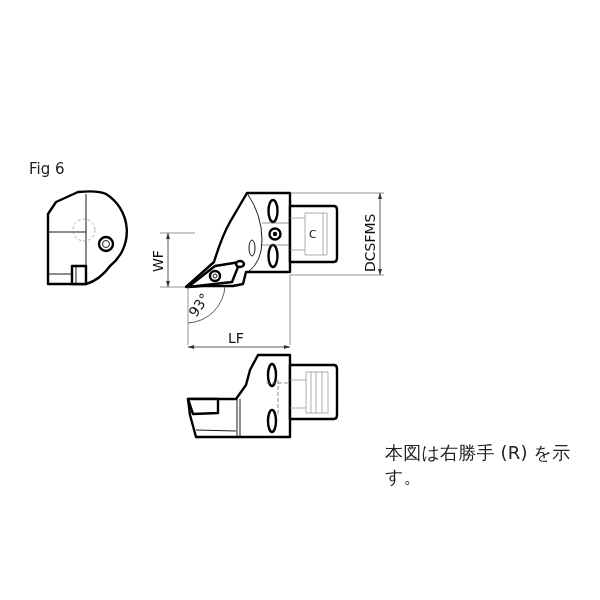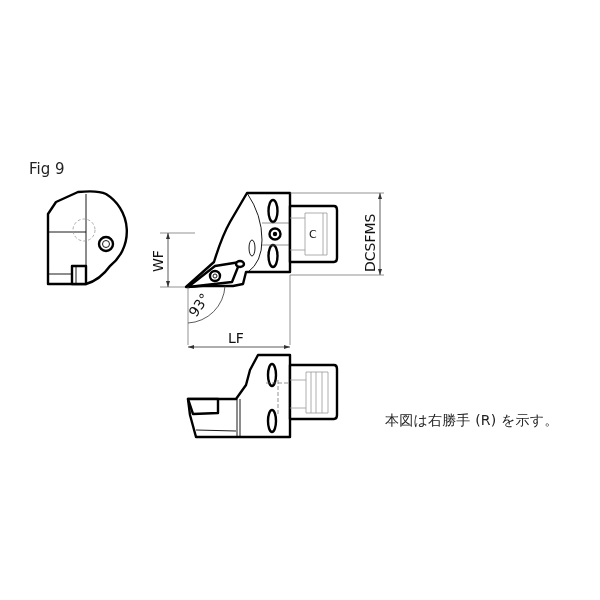--- a/index.html
+++ b/index.html
@@ -6,26 +6,26 @@
     body { width: 600px; height: 600px; position: relative; overflow: hidden; font-family: "DejaVu Sans", sans-serif; }
     #drawing { position: absolute; left: 0; top: 0; width: 600px; height: 600px; }
     .thick { fill: none; stroke: #000; stroke-width: 2.4; stroke-linejoin: round; }
     .thin { fill: none; stroke: #000; stroke-width: 0.9; }
     .hair { fill: none; stroke: #666; stroke-width: 0.7; }
     .dim { fill: none; stroke: #333; stroke-width: 0.8; }
     .white { fill: #fff; }
     .gray { fill: none; stroke: #999; stroke-width: 0.8; }
     .lbl { font-family: "DejaVu Sans", sans-serif; fill: #111; }
     .fig-title { position: absolute; left: 29px; top: 160px; font-size: 15px; color: #222; font-family: "DejaVu Sans", sans-serif; }
-    .note { position: absolute; left: 385px; top: 412px; font-size: 14px; color: #222; font-family: "DejaVu Sans", sans-serif; letter-spacing: 0.2px; }
+    .note { position: absolute; left: 385px; top: 441px; font-size: 18px; color: #222; font-family: "DejaVu Sans", sans-serif; letter-spacing: 0.2px; }
   </style>
 </head>
 <body>
 
-<div class="fig-title">Fig 9</div>
+<div class="fig-title">Fig 6</div>
 
 <svg id="drawing" viewBox="0 0 600 600">
 
   <g>
     <path class="thick" d="M56,202 L78,192 Q98,190 106,194 A44,44 0 0 1 110,266 Q100,280 86,284 L48,284 L48,214 Z"></path>
     <line class="thin" x1="86" y1="194" x2="86" y2="284"></line>
     <line class="thin" x1="48" y1="232" x2="86" y2="232"></line>
     <line class="thin" x1="48" y1="274" x2="72" y2="274"></line>
     <circle class="gray" cx="84" cy="230" r="11" stroke-dasharray="3,2"></circle>
     <circle class="thick" cx="106" cy="244" r="7"></circle>

